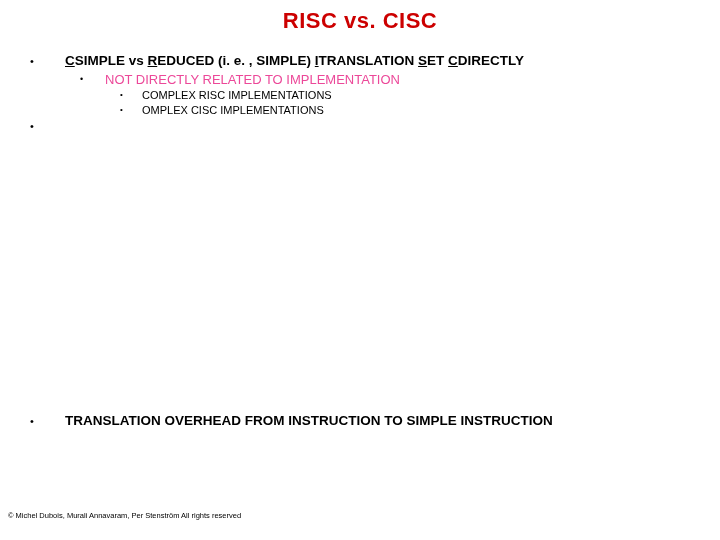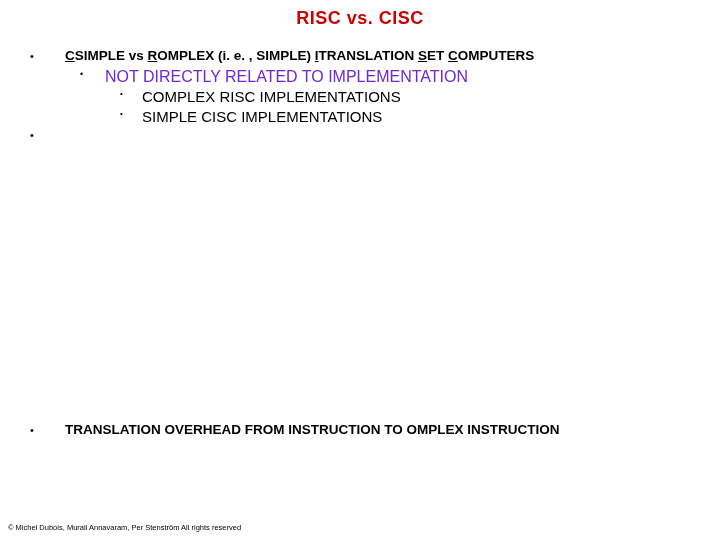--- a/index.html
+++ b/index.html
@@ -11,21 +11,21 @@
     position: relative;
     overflow: hidden;
   }
   .slide {
     width: 100%;
     height: 100%;
     padding: 8px 20px 0 20px;
   }
   .title {
     text-align: center;
-    font-size: 18px;
+    font-size: 22px;
     font-weight: bold;
     color: #cc0000;
     margin-bottom: 18px;
     letter-spacing: 0.5px;
   }
   ul { list-style: none; }
   .lvl1 {
     margin-left: 10px;
   }
   .lvl1 > li {
@@ -53,94 +53,94 @@
     display: flex;
     align-items: flex-start;
   }
   .lvl2 > li > .bullet {
     width: 25px;
     flex-shrink: 0;
     font-size: 9px;
     padding-top: 2px;
   }
   .lvl2 > li > .text {
-    font-size: 16px;
-    color: #6d28d9;
+    font-size: 13px;
+    color: #ec4899;
     line-height: 1.3;
   }
   .lvl3 {
     margin-left: 100px;
   }
   .lvl3 > li {
     display: flex;
     align-items: flex-start;
   }
   .lvl3 > li > .bullet {
     width: 22px;
     flex-shrink: 0;
     font-size: 8px;
     padding-top: 2px;
   }
   .lvl3 > li > .text {
-    font-size: 15px;
+    font-size: 11px;
     color: #000;
     line-height: 1.3;
   }
   .under { text-decoration: underline; }
   .gap-large { height: 278px; }
   .footer {
     position: absolute;
-    bottom: 8px;
+    bottom: 20px;
     left: 8px;
     font-size: 7.5px;
     color: #000;
   }
 </style>
 </head>
 <body>
 
 <div class="slide">
   <div class="title">RISC vs. CISC</div>
 
   <ul class="lvl1">
     <li>
       <span class="bullet">•</span>
       <span class="text">
-        <span class="under">C</span><span>SIMPLE vs </span><span class="under">R</span><span>OMPLEX (i. e. , SIMPLE) </span><span class="under">I</span><span>TRANSLATION </span><span class="under">S</span><span>ET </span><span class="under">C</span><span>OMPUTERS</span>
+        <span class="under">C</span><span>SIMPLE vs </span><span class="under">R</span><span>EDUCED (i. e. , SIMPLE) </span><span class="under">I</span><span>TRANSLATION </span><span class="under">S</span><span>ET </span><span class="under">C</span><span>DIRECTLY</span>
       </span>
     </li>
   </ul>
 
   <ul class="lvl2">
     <li>
       <span class="bullet">•</span>
       <span class="text">NOT DIRECTLY RELATED TO IMPLEMENTATION</span>
     </li>
   </ul>
 
   <ul class="lvl3">
     <li>
       <span class="bullet">•</span>
       <span class="text">COMPLEX RISC IMPLEMENTATIONS</span>
     </li>
     <li>
       <span class="bullet">•</span>
-      <span class="text">SIMPLE CISC IMPLEMENTATIONS</span>
+      <span class="text">OMPLEX CISC IMPLEMENTATIONS</span>
     </li>
   </ul>
 
   <ul class="lvl1">
     <li>
       <span class="bullet">•</span>
     </li>
   </ul>
 
   <div class="gap-large"></div>
 
   <ul class="lvl1">
     <li>
       <span class="bullet">•</span>
-      <span class="text">TRANSLATION OVERHEAD FROM INSTRUCTION TO OMPLEX INSTRUCTION</span>
+      <span class="text">TRANSLATION OVERHEAD FROM INSTRUCTION TO SIMPLE INSTRUCTION</span>
     </li>
   </ul>
 </div>
 
 <div class="footer">© Michel Dubois, Murali Annavaram, Per Stenström All rights reserved</div>
 
 </body></html>

